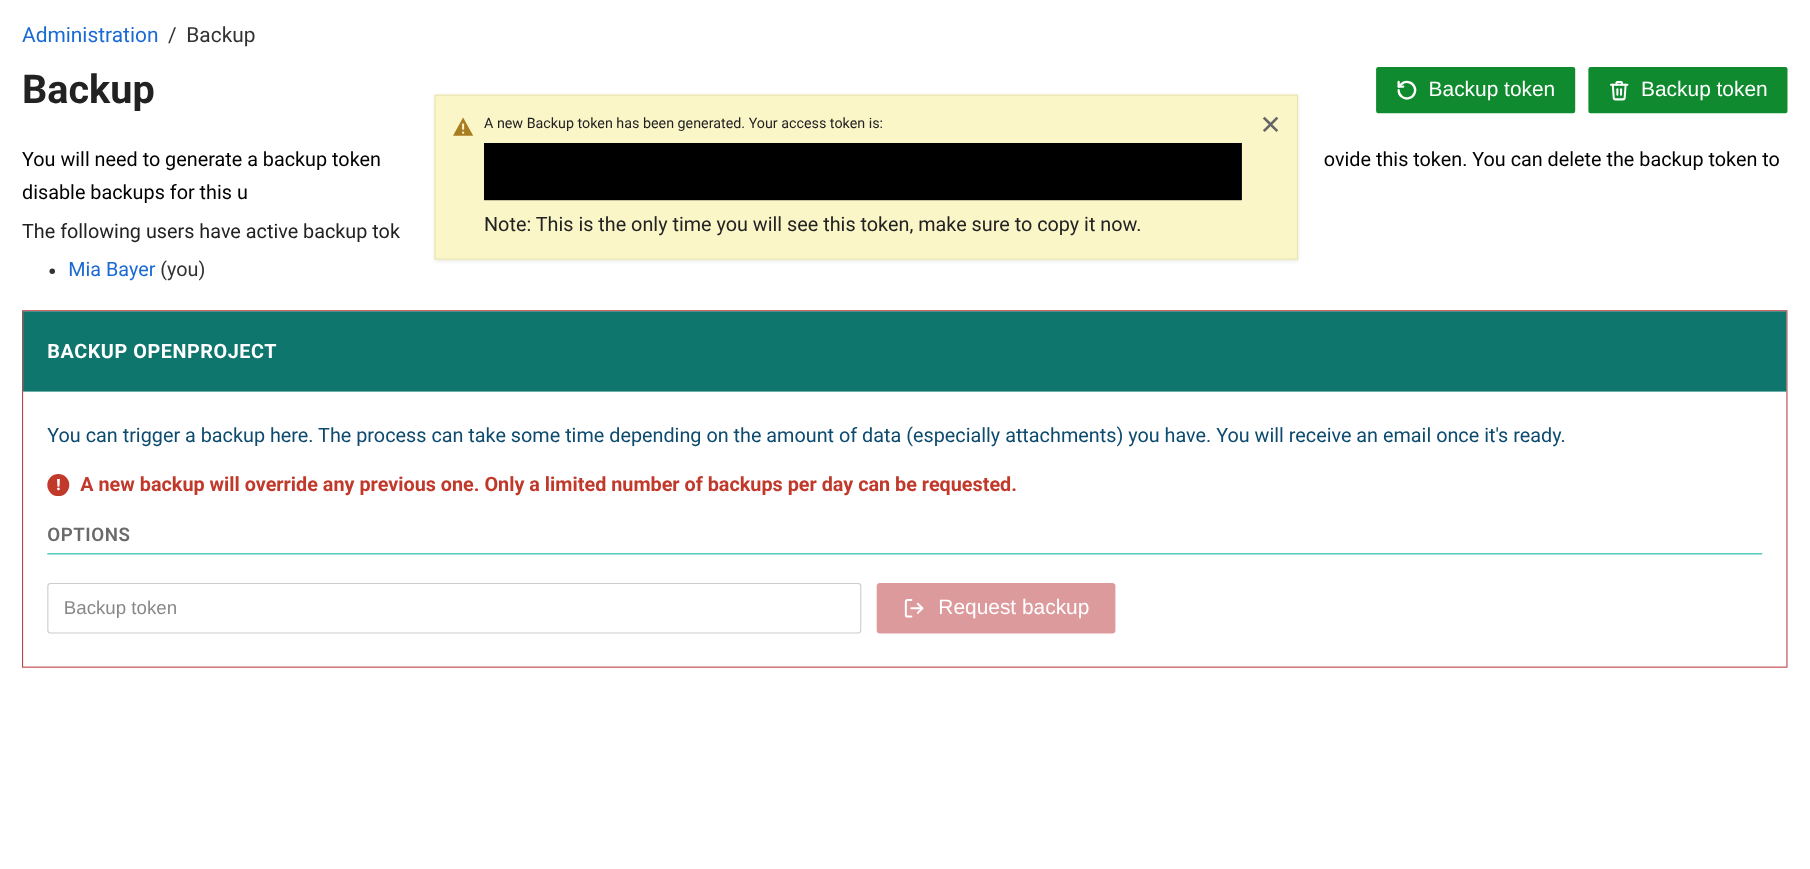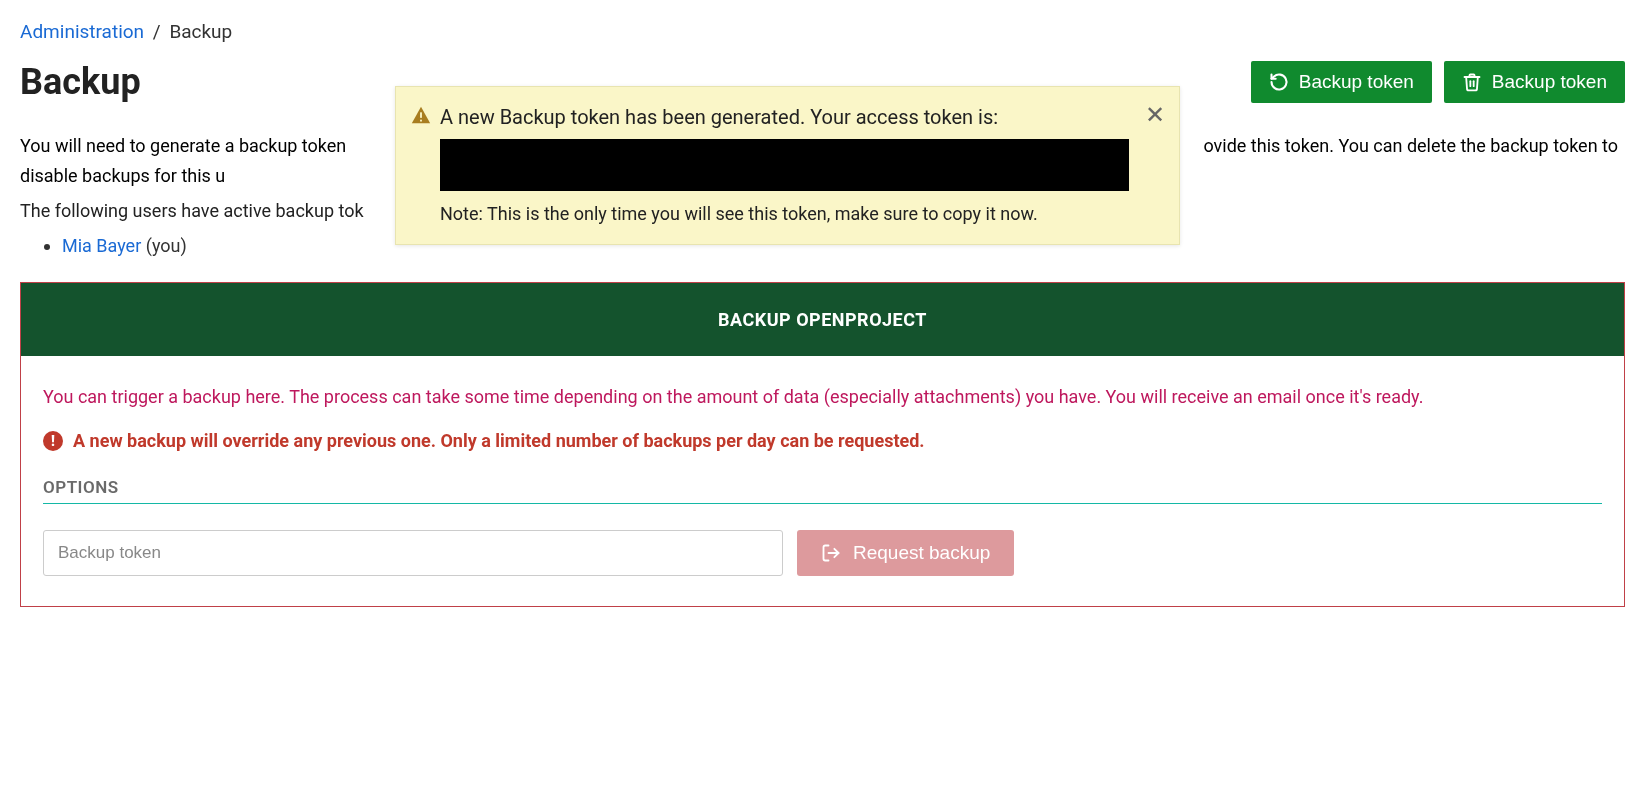--- a/index.html
+++ b/index.html
@@ -86,35 +86,34 @@
       color: #1a6ad4;
       text-decoration: none;
     }
     .you-suffix {
       color: #333;
     }
     .panel {
       border: 1px solid #c04048;
     }
     .panel-header {
-      background: #14532d;
+      background: #0f766e;
       color: #fff;
       padding: 26px 22px;
       font-size: 18px;
       font-weight: 700;
       letter-spacing: 0.5px;
-      text-align: center;
     }
     .panel-body {
       padding: 26px 22px 30px;
     }
     .panel-desc {
       font-size: 18px;
       line-height: 1.65;
-      color: #be185d;
+      color: #0c4a6e;
       margin-bottom: 18px;
     }
     .warning-line {
       display: flex;
       align-items: center;
       gap: 10px;
       color: #c0392b;
       font-weight: 700;
       font-size: 18px;
       margin-bottom: 26px;
@@ -209,21 +208,21 @@
       right: 14px;
       top: 16px;
       cursor: pointer;
       color: #666;
       font-size: 24px;
       line-height: 1;
       background: none;
       border: none;
     }
     .toast-title {
-      font-size: 20px;
+      font-size: 13px;
       color: #222;
       margin-bottom: 10px;
     }
     .token-box {
       background: #000;
       height: 52px;
       margin: 0 0 12px 0;
     }
     .toast-note {
       font-size: 18px;

